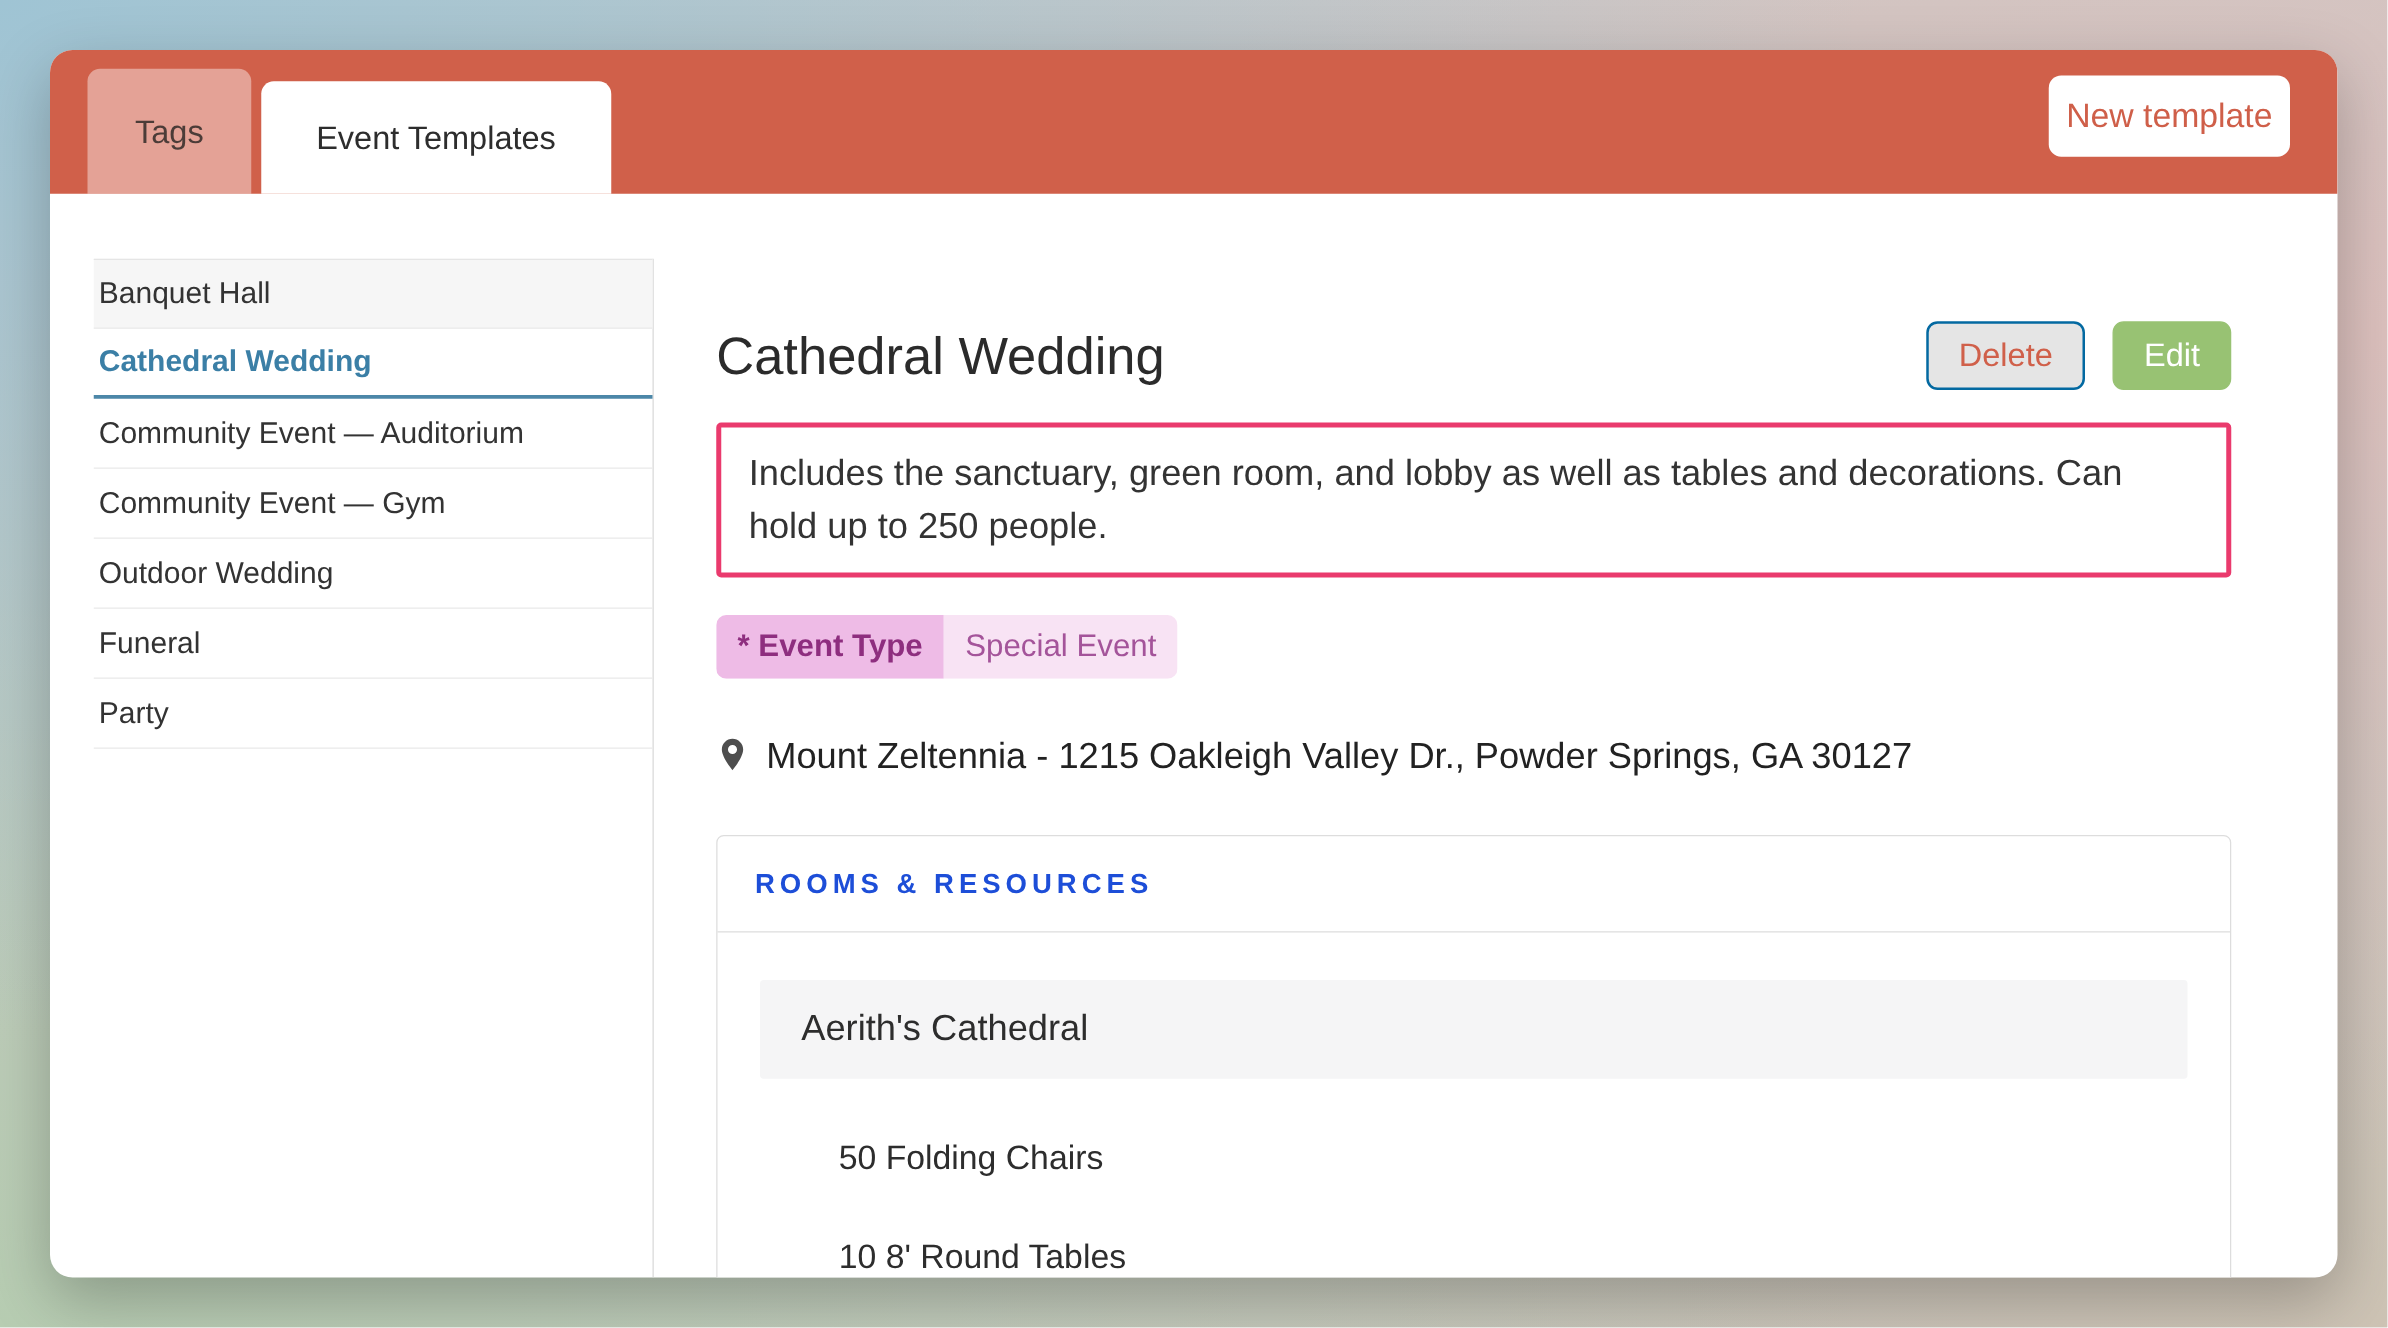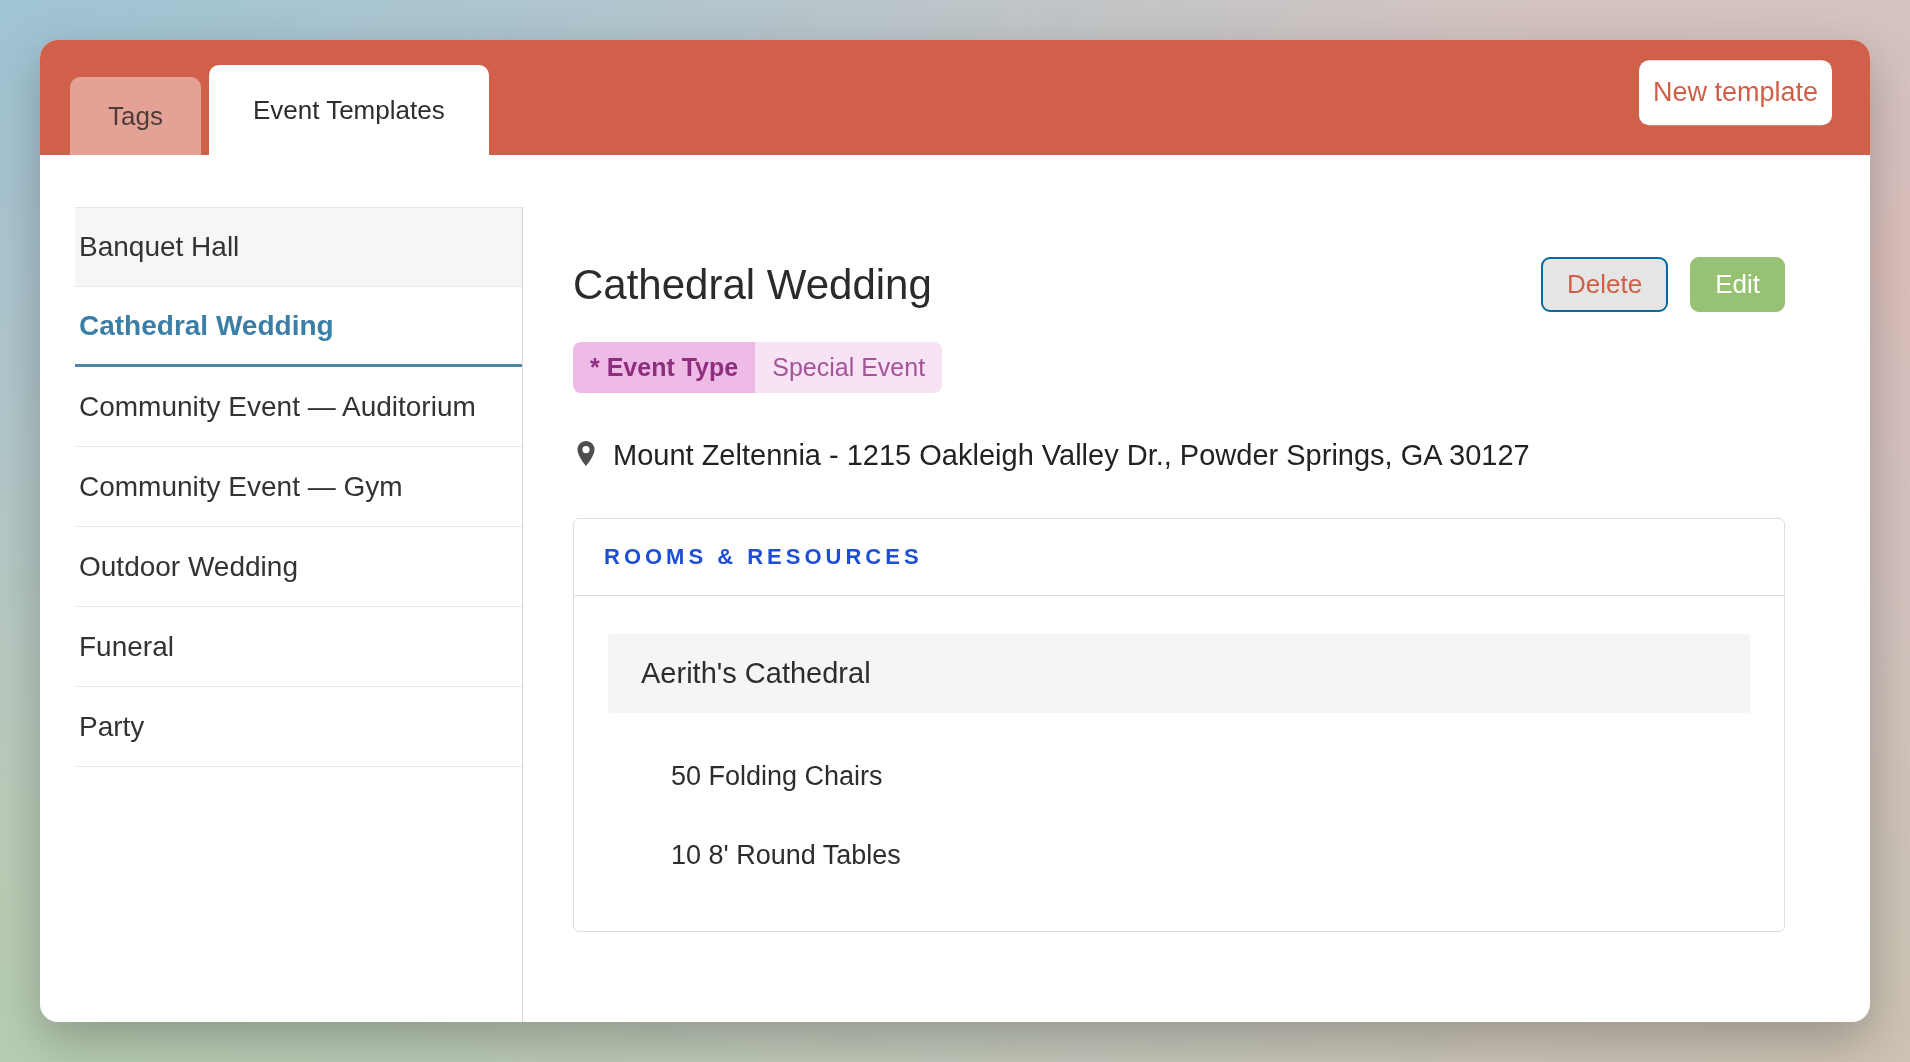--- a/index.html
+++ b/index.html
@@ -29,42 +29,42 @@
     display: flex; align-items: flex-end; position: relative;
     padding: 0 38px 0 30px;
   }
   .tabs { display: flex; align-items: flex-end; gap: 8px; height: 100%; }
   .tab {
     display: flex; align-items: center; justify-content: center;
     font-size: 26px; cursor: pointer; white-space: nowrap;
     border-radius: 10px 10px 0 0;
   }
   .tab.inactive {
-    height: 78px; padding: 0 38px;
+    height: 100px; padding: 0 38px;
     background: rgba(255,255,255,0.42); color: #4c3c38;
   }
   .tab.active {
     height: 90px; padding: 0 44px;
     background: #ffffff; color: #2d2d2d;
   }
   .new-template {
     position: absolute; right: 38px; top: 50%; transform: translateY(-58%);
     background: #ffffff; color: #cf5f49; border: none; cursor: pointer;
     font-family: inherit; font-size: 27px; font-weight: 500;
     padding: 17px 14px; border-radius: 10px;
   }
   
   .content { flex: 1 1 auto; display: flex; padding-top: 52px; overflow: hidden; }
   .sidebar {
     width: 483px; flex: 0 0 auto; padding-left: 35px;
     border-right: 1px solid #d9d9d9;
   }
   .side-item {
-    height: 80px; display: flex; align-items: center;
-    font-size: 28px; color: #333333; cursor: pointer;
+    height: 56px; display: flex; align-items: center;
+    font-size: 24px; color: #333333; cursor: pointer;
     border-bottom: 1px solid #e9e9e9; padding: 5px 4px;
   }
   .side-item.first { background: #f6f6f6; border-top: 1px solid #e5e5e5; }
   .side-item.selected {
     color: #3b7fa6; font-weight: bold;
     border-bottom: 3px solid #4c87a8;
   }
   
   .detail { flex: 1 1 auto; padding: 50px 85px 0 50px; min-width: 0; }
   .title-row { display: flex; align-items: center; justify-content: space-between; }
@@ -142,20 +142,23 @@
       <main class="detail">
 
         <div class="title-row">
           <h1>Cathedral Wedding</h1>
           <div class="actions">
             <button class="btn btn-delete">Delete</button>
             <button class="btn btn-edit">Edit</button>
           </div>
         </div>
 
+        <div class="description-highlight">
+          <p>Includes the sanctuary, green room, and lobby as well as tables and decorations. Can hold up to 250 people.</p>
+        </div>
 
         <div class="badges">
           <div class="badge pink">
             <span class="badge-key">* Event Type</span>
             <span class="badge-val">Special Event</span>
           </div>
         </div>
 
         <div class="location-row">
           <span class="pin">

